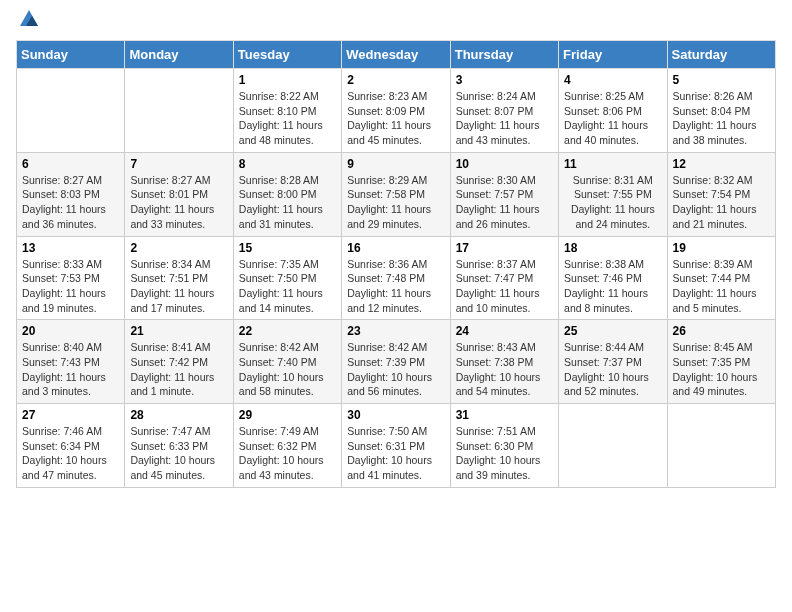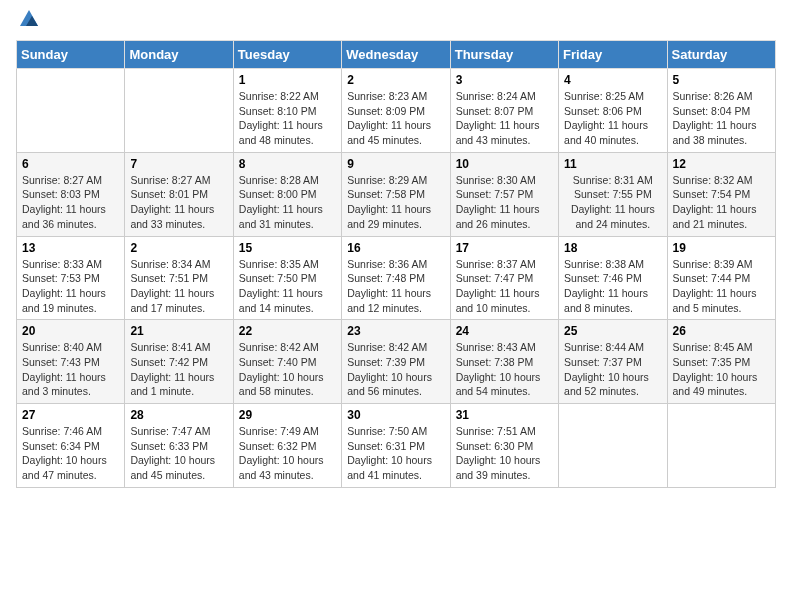--- a/index.html
+++ b/index.html
@@ -214,21 +214,21 @@
 Daylight: 11 hours and 19 minutes.</div>
         </td>
         <td>
           <span class="day-num">2</span>
           <div class="day-info" style="white-space: pre-line;">Sunrise: 8:34 AM
 Sunset: 7:51 PM
 Daylight: 11 hours and 17 minutes.</div>
         </td>
         <td>
           <span class="day-num">15</span>
-          <div class="day-info" style="white-space: pre-line;">Sunrise: 8:35 AM
+          <div class="day-info" style="white-space: pre-line;">Sunrise: 7:35 AM
 Sunset: 7:50 PM
 Daylight: 11 hours and 14 minutes.</div>
         </td>
         <td>
           <span class="day-num">16</span>
           <div class="day-info" style="white-space: pre-line;">Sunrise: 8:36 AM
 Sunset: 7:48 PM
 Daylight: 11 hours and 12 minutes.</div>
         </td>
         <td>

